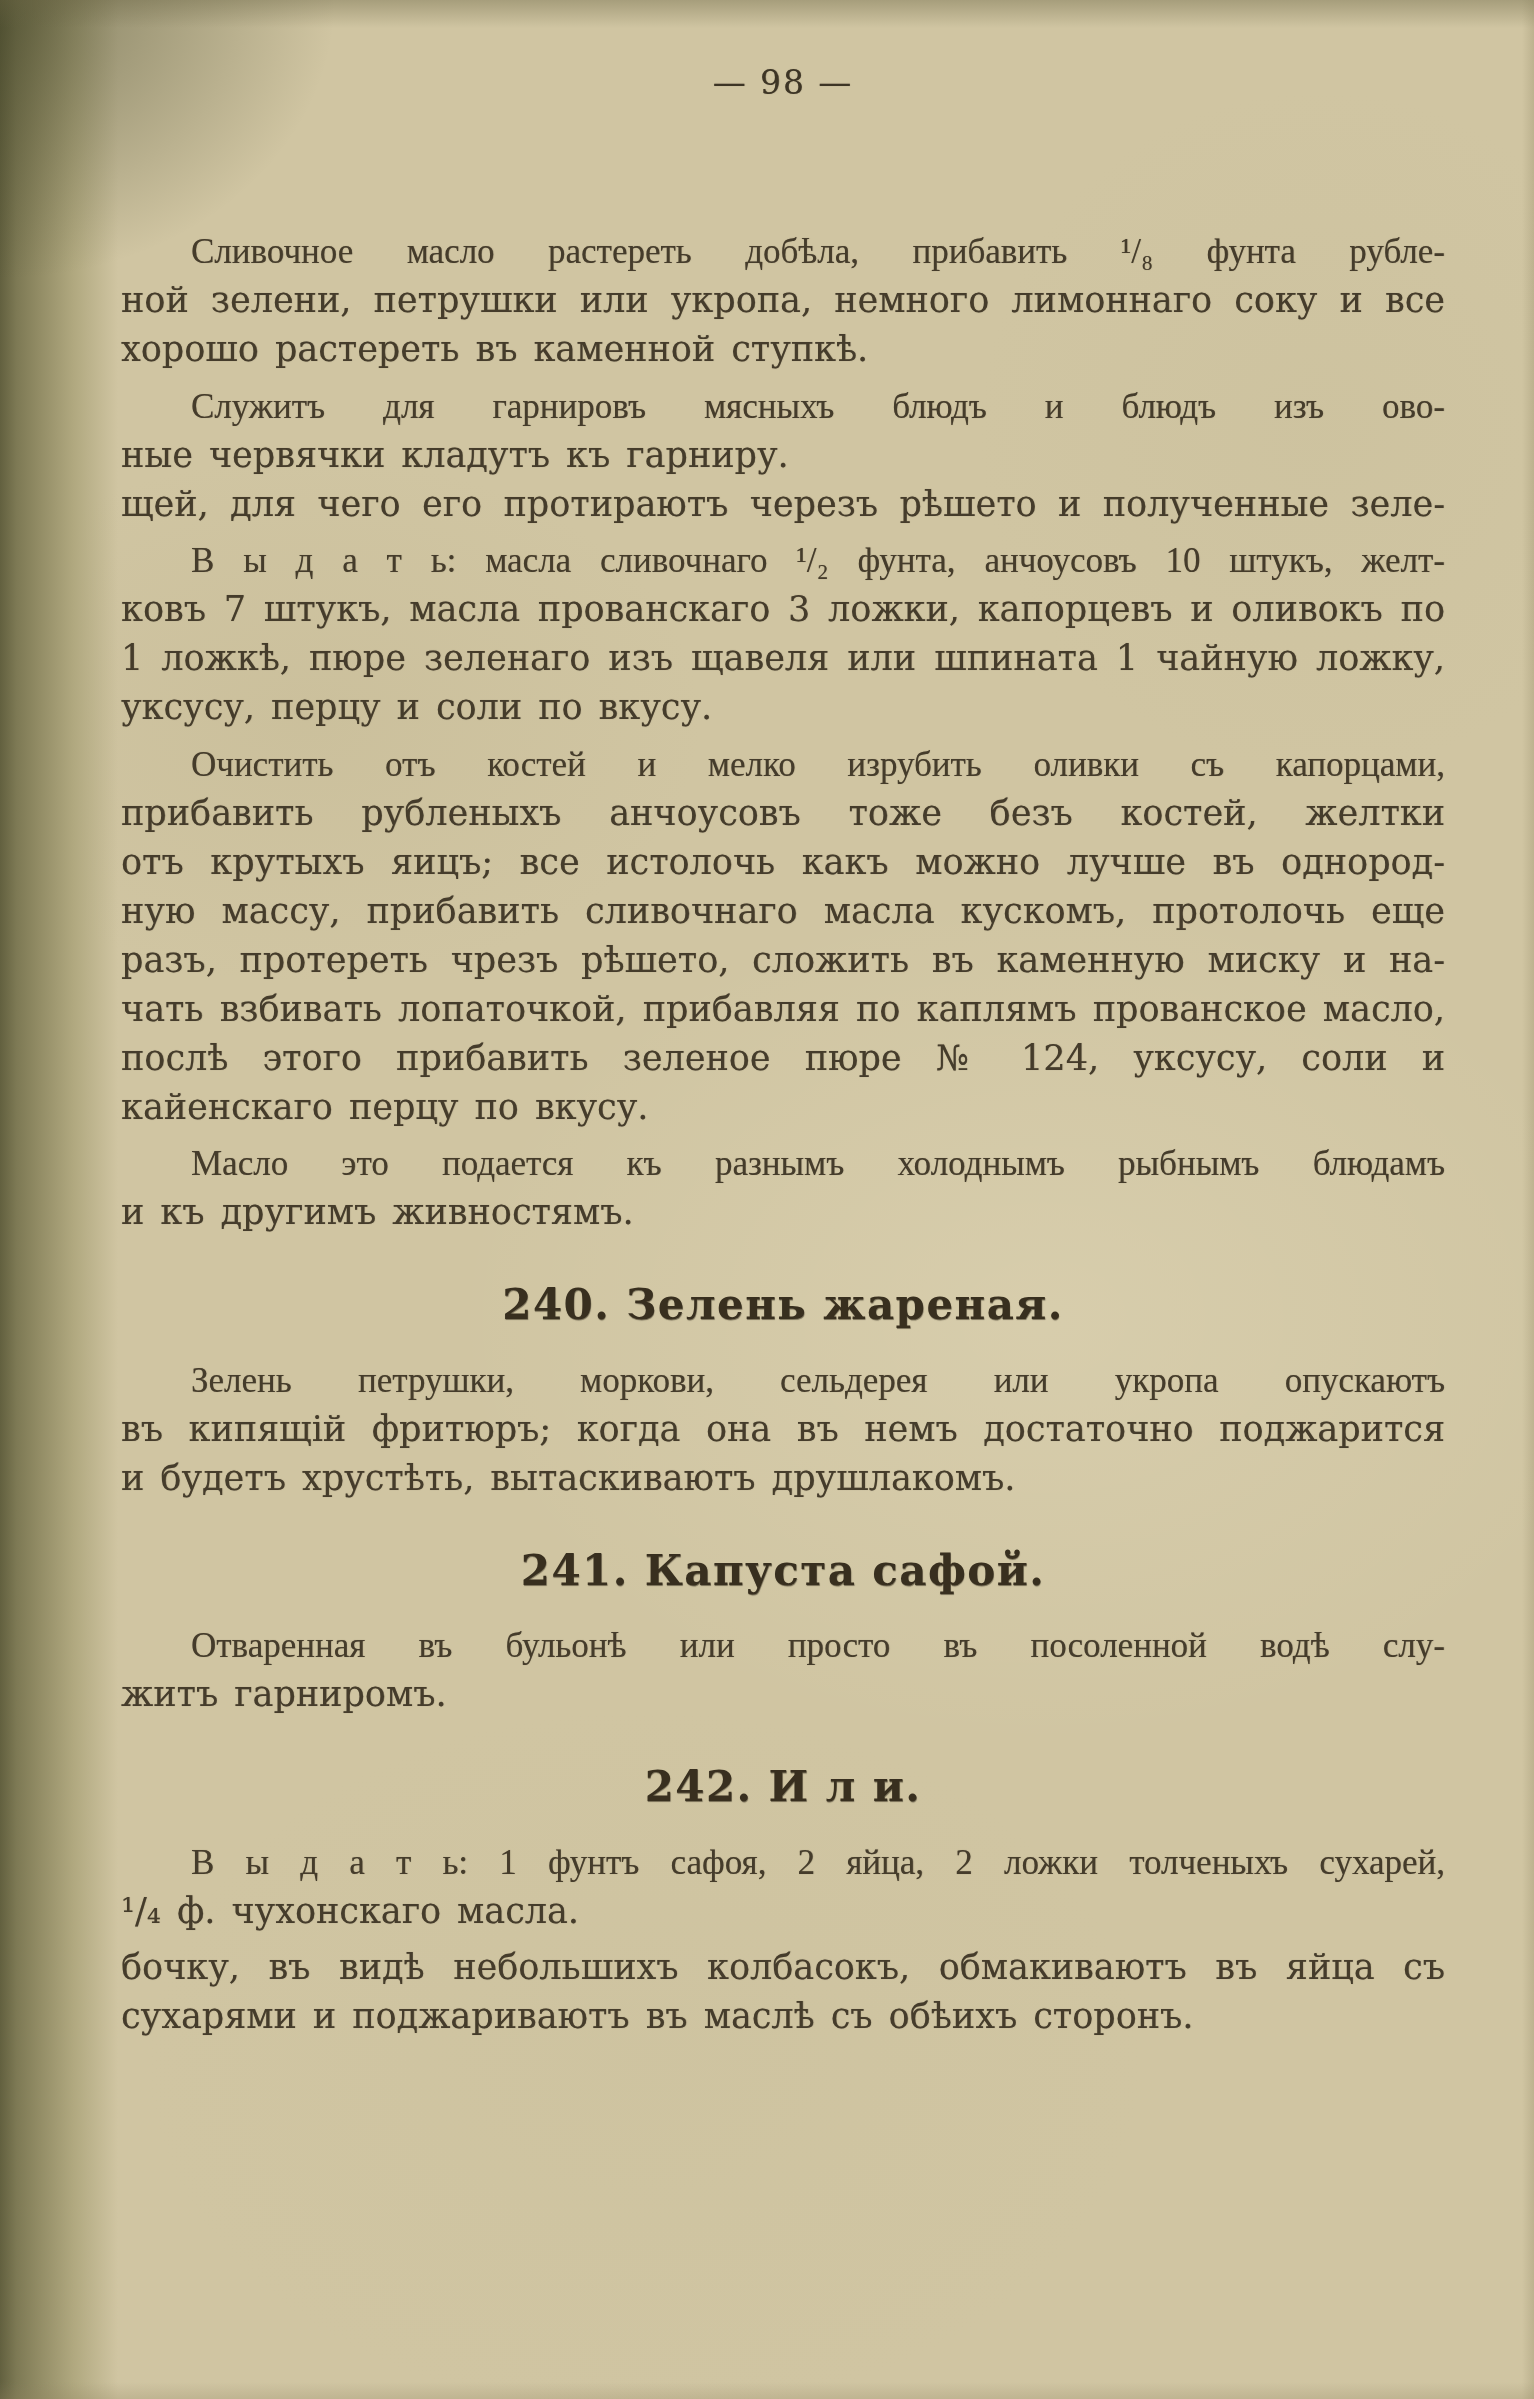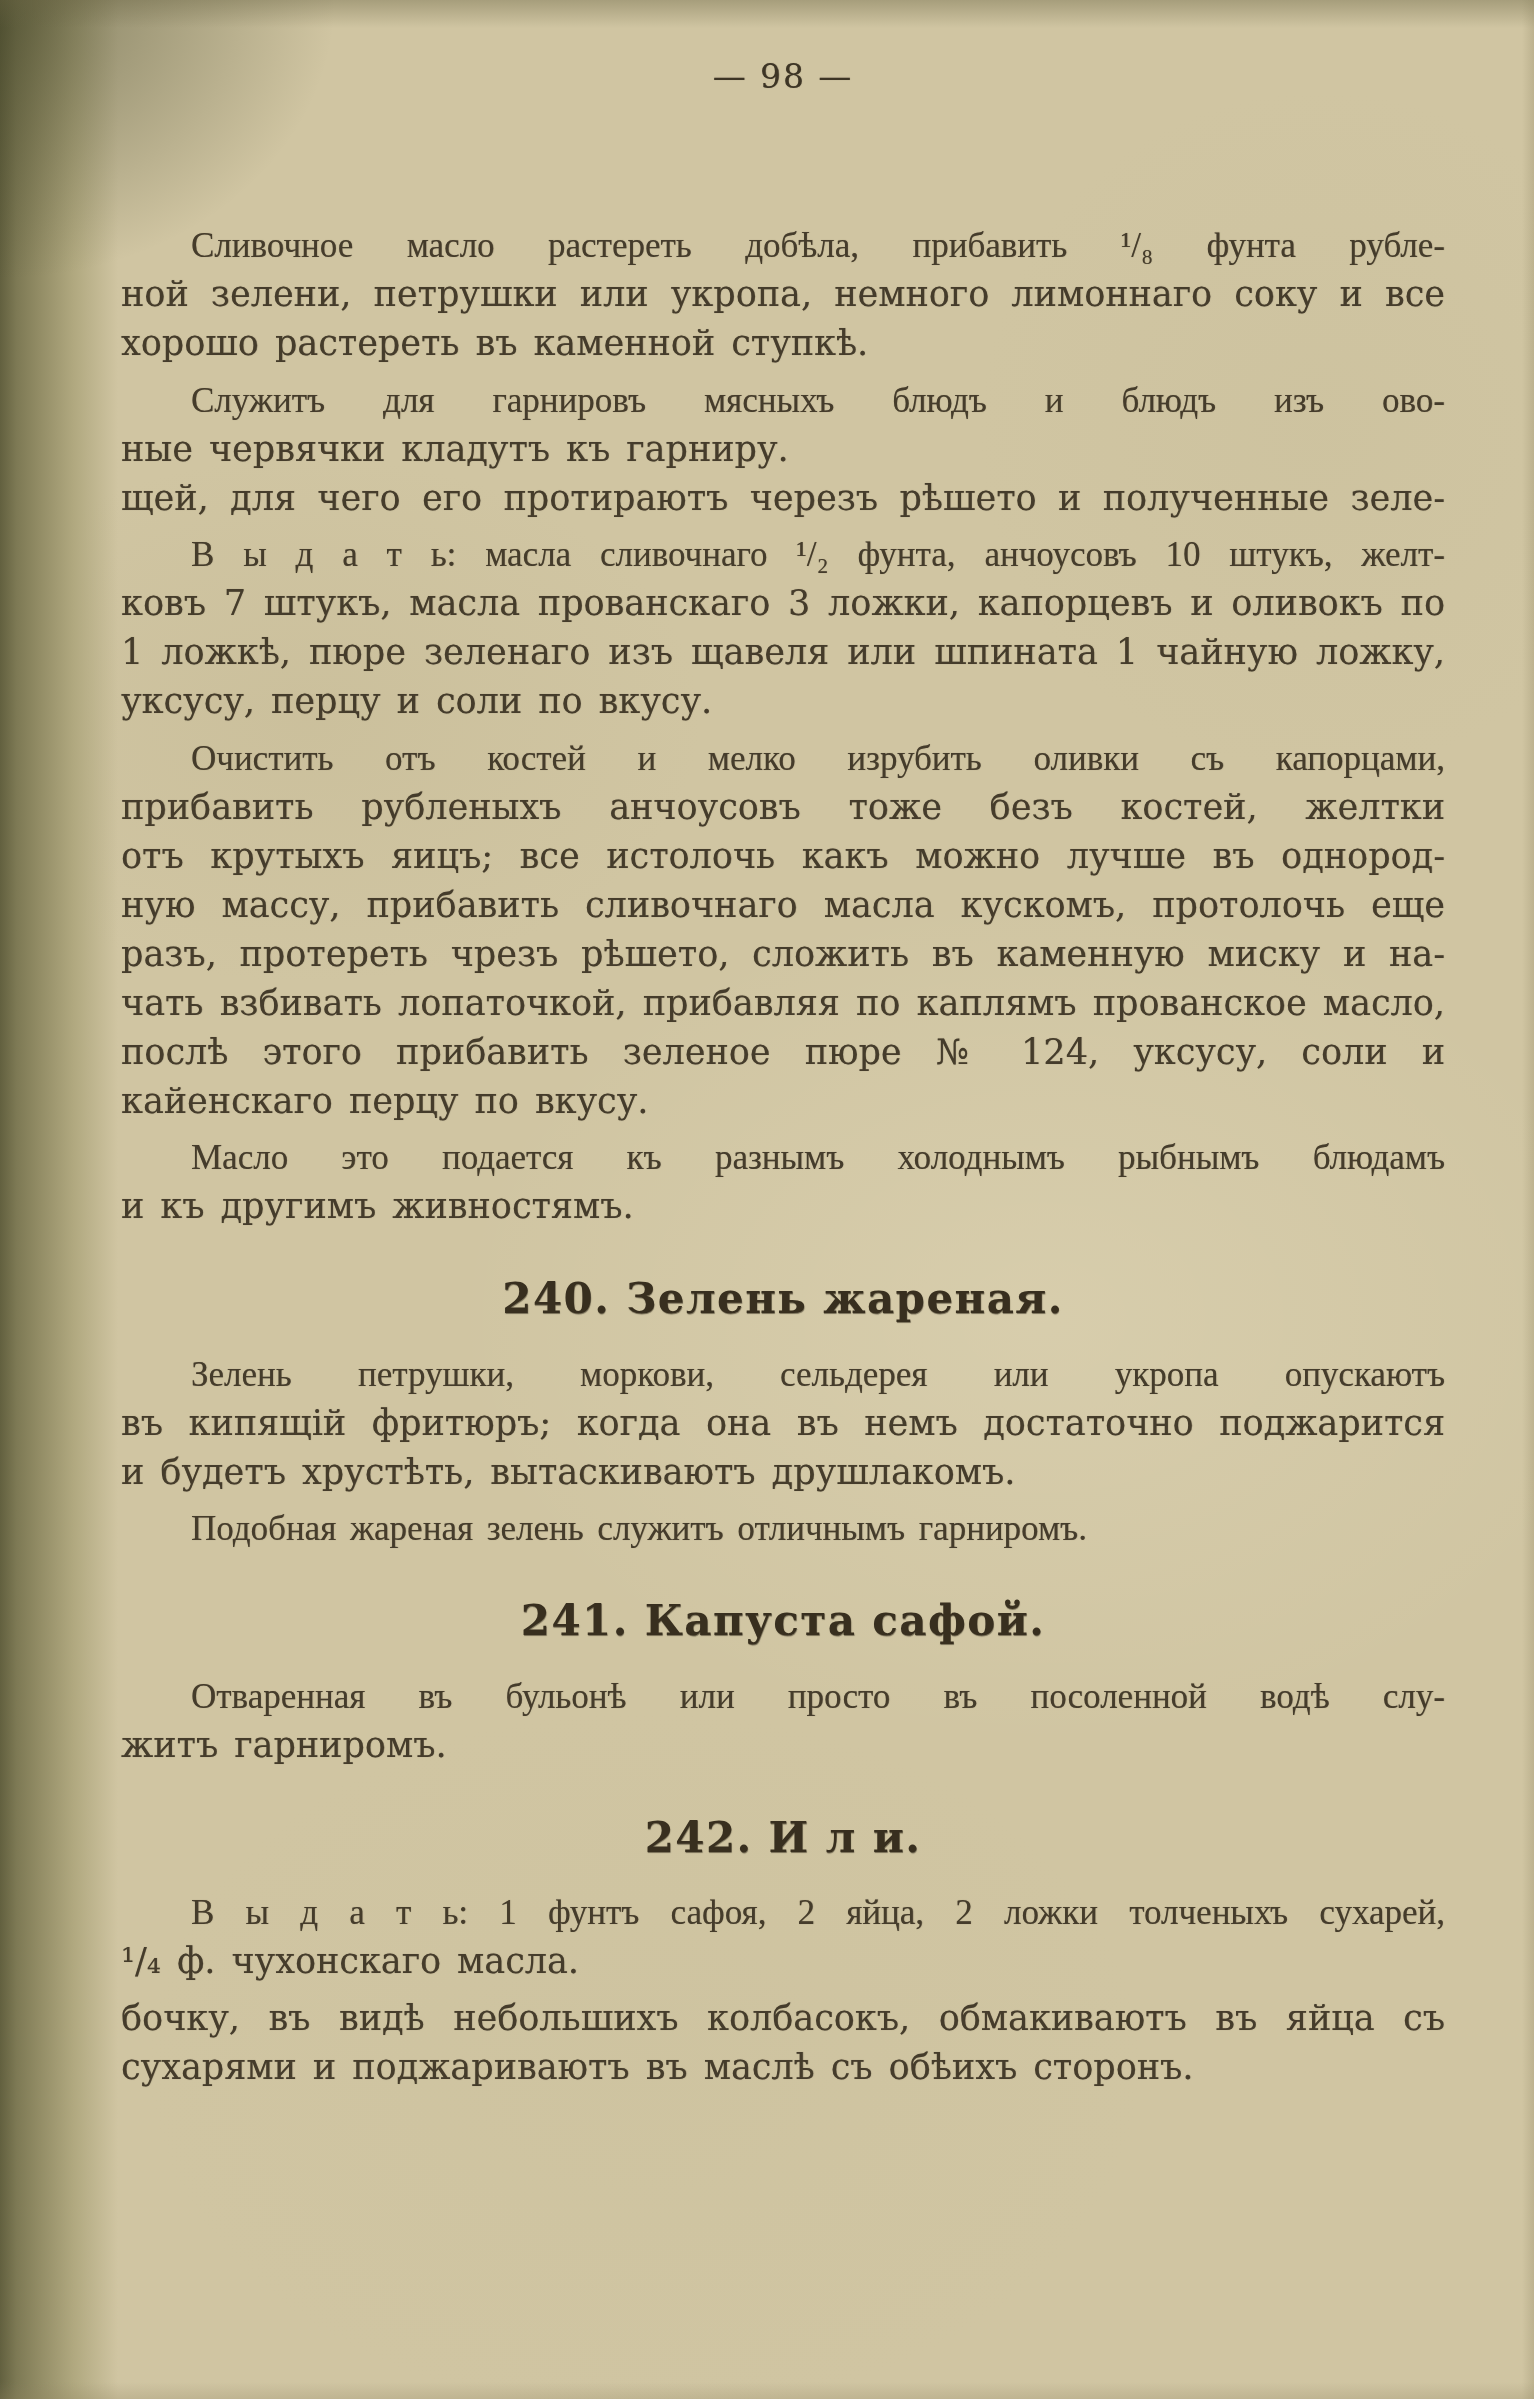--- a/index.html
+++ b/index.html
@@ -60,21 +60,21 @@
   .edge-bottom {
     position: absolute;
     left: 0; right: 0; bottom: 0;
     height: 17px;
     pointer-events: none;
     background: linear-gradient(0deg, rgba(140,130,95,0.25), transparent);
   }
   .content {
     position: absolute;
     left: 121px;
-    top: 56px;
+    top: 62px;
     width: 1324px;
     color: #453c2b;
   }
   .page-number {
     text-align: center;
     font-size: 33px;
     line-height: 41px;
     letter-spacing: 1.9px;
     color: #3d3525;
     margin-bottom: 124px;
@@ -152,23 +152,20 @@
       <div class="para">
         <div class="line indent">Масло это подается къ разнымъ холоднымъ рыбнымъ блюдамъ</div>
         <div class="line last">и къ другимъ живностямъ.</div>
       </div>
       <div class="heading">240. Зелень жареная.</div>
       <div class="para">
         <div class="line indent">Зелень петрушки, моркови, сельдерея или укропа опускаютъ</div>
         <div class="line">въ кипящій фритюръ; когда она въ немъ достаточно поджарится</div>
         <div class="line last">и будетъ хрустѣть, вытаскиваютъ друшлакомъ.</div>
       </div>
-      <div class="para">
-        <div class="line last indent">Подобная жареная зелень служитъ отличнымъ гарниромъ.</div>
-      </div>
       <div class="heading">241. Капуста сафой.</div>
       <div class="para">
         <div class="line indent">Отваренная въ бульонѣ или просто въ посоленной водѣ слу-</div>
         <div class="line last">житъ гарниромъ.</div>
       </div>
       <div class="heading">242. И л и.</div>
       <div class="para">
         <div class="line indent">В ы д а т ь: 1 фунтъ сафоя, 2 яйца, 2 ложки толченыхъ сухарей,</div>
         <div class="line last">¹/₄ ф. чухонскаго масла.</div>
       </div>

